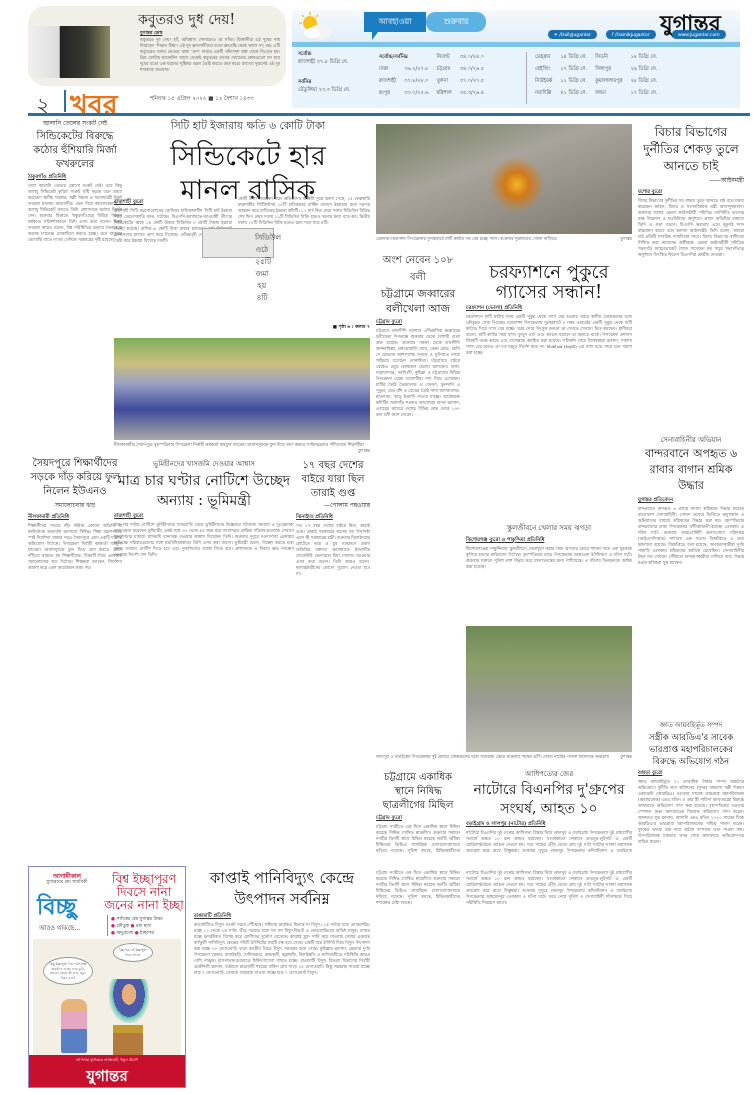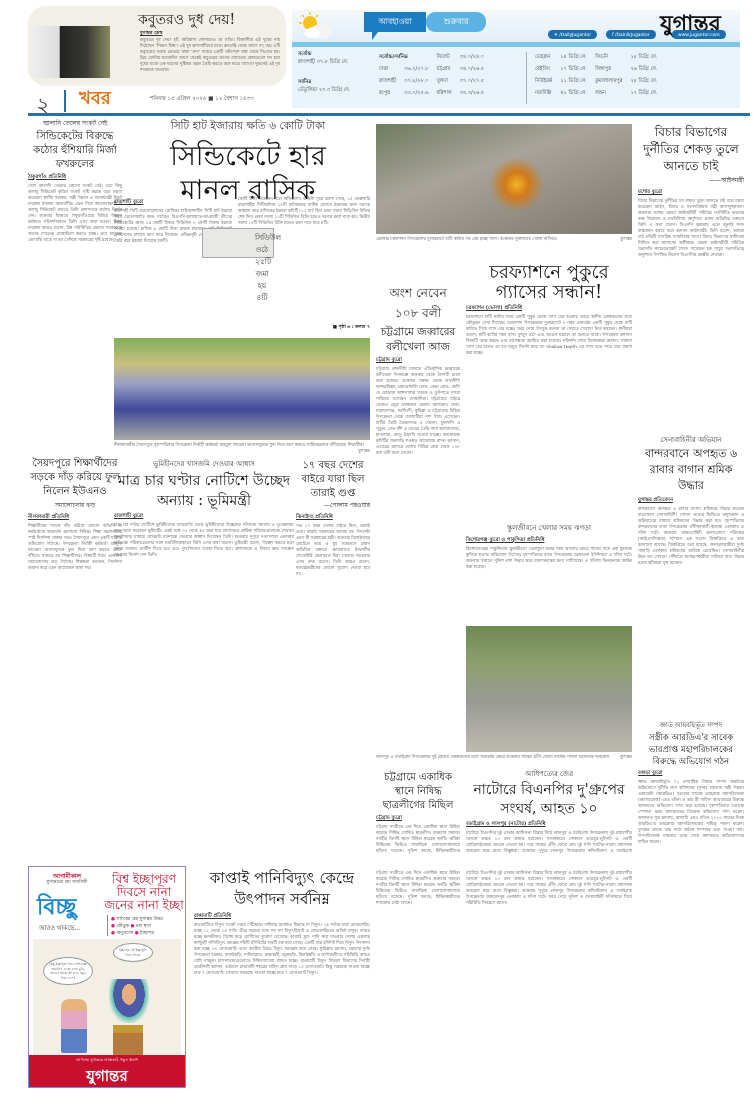--- a/index.html
+++ b/index.html
@@ -116,21 +116,21 @@
     </table>
 </div>
 
 <div class="abs" style="left:660px;top:6px;font-size:22px;font-weight:bold;color:#111;font-family:'DejaVu Serif',serif;">যুগান্তর</div>
 <div class="pill" style="left:548px;top:30px;"><span>✦ </span><span>/DailyJugantor</span></div>
 <div class="pill" style="left:606px;top:30px;"><span>f </span><span>/DainikJugantor</span></div>
 <div class="pill" style="left:672px;top:30px;">www.jugantor.com</div>
 
 <div class="abs" style="left:36px;top:88px;font-size:22px;color:#444;">২</div>
 <div class="abs" style="left:64px;top:90px;width:2px;height:22px;background:#2a6ea6;"></div>
-<div class="abs" style="left:79px;top:84px;font-size:18px;font-weight:bold;color:#e8731a;">খবর</div>
+<div class="abs" style="left:70px;top:84px;font-size:27px;font-weight:bold;color:#e8731a;">খবর</div>
 <div class="abs" style="left:150px;top:95px;font-size:5.5px;color:#444;">শনিবার ১৫ এপ্রিল ২০২৬ ■ ১২ বৈশাখ ১৪৩৩</div>
 <div class="abs rule" style="left:28px;top:113px;width:722px;"></div>
 
 <div class="abs" style="left:28px;top:118px;width:94px;">
   <div class="kicker" style="font-size:6px;">জ্বালানি তেলের সংকট নেই</div>
   <div class="hl" style="font-size:10px;line-height:14px;">সিন্ডিকেটের বিরুদ্ধে কঠোর হুঁশিয়ারি মির্জা ফখরুলের</div>
   <div class="byline">ঠাকুরগাঁও প্রতিনিধি</div>
   <div class="txt" style="height:266px;">দেশে জ্বালানি তেলের কোনো সংকট নেই। তবে কিছু অসাধু সিন্ডিকেট কৃত্রিম সংকট সৃষ্টি করছে বলে মন্তব্য করেছেন স্থানীয় সরকার, পল্লী উন্নয়ন ও সমবায়মন্ত্রী মির্জা ফখরুল ইসলাম আলমগীর। তেল নিয়ে কালোবাজারি ও অসাধু সিন্ডিকেট রুখতে তিনি প্রশাসনকে কঠোর নির্দেশ দেন। শুক্রবার বিকালে ঠাকুরগাঁওয়ের বিভিন্ন উন্নয়ন কর্মকাণ্ড পরিদর্শনকালে তিনি এসব কথা বলেন। মির্জা ফখরুল আরও বলেন, বিশ্ব পরিস্থিতির প্রভাবে সরকারকে অনেক চ্যালেঞ্জ মোকাবিলা করতে হচ্ছে। তবে মানুষের ভোগান্তি যাতে না হয় সেদিকে সরকারের দৃষ্টি রয়েছে।</div>
 </div>
 
@@ -176,21 +176,21 @@
   <div class="byline">ঝিনাইদহ প্রতিনিধি</div>
   <div class="txt" style="height:206px;">গত ১৭ বছর দেশের বাইরে ছিল, তারাই গুপ্ত। তারাই সরকারের অনেক বড় উপদেষ্টা এমন কী সরকারের মন্ত্রী। শুক্রবার ঝিনাইদহের হোটেলে ছাত্র ও যুব সম্মেলনে প্রধান অতিথির বক্তব্যে জামায়াতে ইসলামীর সেক্রেটারি জেনারেল মিয়া গোলাম পরওয়ার এসব কথা বলেন। তিনি আরও বলেন, ষড়যন্ত্রকারীদের কোনো সুযোগ দেওয়া হবে না।</div>
 </div>
 
 <div class="abs" style="left:376px;top:124px;width:256px;height:110px;background:radial-gradient(circle at 55% 55%,#f4b425 0,#d07a1a 8%,transparent 18%),linear-gradient(160deg,#6f7c5e,#a9a49b 40%,#7c786f 100%);"></div>
 <div class="abs caption" style="left:376px;top:236px;width:256px;">
   <span>ভোলার চরফ্যাশন উপজেলার দুলারহাটে মাটি কাটার পর বের হচ্ছে গ্যাস। শুক্রবার নুরালমের খোলা বাড়িতে</span>
   <span style="float:right;">যুগান্তর</span>
 </div>
 <div class="abs" style="left:376px;top:252px;width:84px;">
-  <div class="kicker" style="font-size:12px;margin-top:32px;">অংশ নেবেন ১০৮ বলী</div>
+  <div class="kicker" style="font-size:10px;">অংশ নেবেন ১০৮ বলী</div>
   <div class="hl" style="font-size:10.5px;line-height:15px;">চট্টগ্রামে জব্বারের বলীখেলা আজ</div>
   <div class="byline">চট্টগ্রাম ব্যুরো</div>
   <div class="txt" style="height:212px;">চট্টগ্রামে লালদীঘি ময়দানে ঐতিহাসিক জব্বারের বলীখেলা উপলক্ষে শুক্রবার থেকে বৈশাখী মেলা শুরু হয়েছে। শুক্রবার সকাল থেকে লালদীঘি আন্দরকিল্লা, কোতোয়ালি মোড়, জেল রোড, কেসি দে রোডসহ আশপাশের সড়কে ও ফুটপাতে পসরা সাজিয়ে বসেছেন দোকানিরা। চট্টগ্রামের বাইরে থেকেও প্রচুর লোকজন মেলায় আসছেন। ঢাকা, নারায়ণগঞ্জ, নরসিংদী, কুমিল্লা ও চট্টগ্রামের বিভিন্ন উপজেলা থেকে ব্যবসায়ীরা পণ্য নিয়ে এসেছেন। মাটির তৈরি তৈজসপত্র ও খেলনা, ফুলদানি ও পুতুল, বেত-বাঁশ ও বেতের তৈরি নানা আসবাবপত্র, হাতপাখা, ঝাড়ু ইত্যাদি পাওয়া যাচ্ছে। আয়োজক কমিটির সভাপতি শওকত আনোয়ার বাদল জানান, এবারের আসরে দেশের বিভিন্ন প্রান্ত থেকে ১০৮ জন বলী অংশ নেবেন।</div>
 </div>
 <div class="abs" style="left:466px;top:262px;width:166px;">
   <div class="hl" style="font-size:18px;line-height:20px;padding:0 10px;">চরফ্যাশনে পুকুরে গ্যাসের সন্ধান!</div>
   <div class="byline">চরফ্যাশন (ভোলা) প্রতিনিধি</div>
   <div class="txt" style="height:170px;">চরফ্যাশনে মাটি কাটার সময় একটি পুকুর থেকে গ্যাস বের হওয়ার খবরে স্থানীয় লোকজনের মধ্যে কৌতূহল দেখা দিয়েছে। চরফ্যাশন উপজেলার দুলারহাটে ৮ নম্বর ওয়ার্ডের একটি পুকুর থেকে মাটি কাটতে গিয়ে গ্যাস বের হচ্ছে। খবর পেয়ে উৎসুক জনতা তা দেখতে সেখানে ভিড় করছেন। স্থানীয়রা বলেন, মাটি কাটার সময় হঠাৎ বুদবুদ ওঠে এবং আগুন ধরালে তা জ্বলতে থাকে। উপজেলা প্রশাসন বিষয়টি তদন্ত করছে এবং বাপেক্সকে অবহিত করা হয়েছে। পরিদর্শন শেষে বিশেষজ্ঞরা জানান, সামান্য গ্যাস বের হলেও তা বড় মজুত নির্দেশ করে না। Shallow Depth এর গ্যাস হতে পারে বলে ধারণা করা হচ্ছে।</div>
 </div>
 

